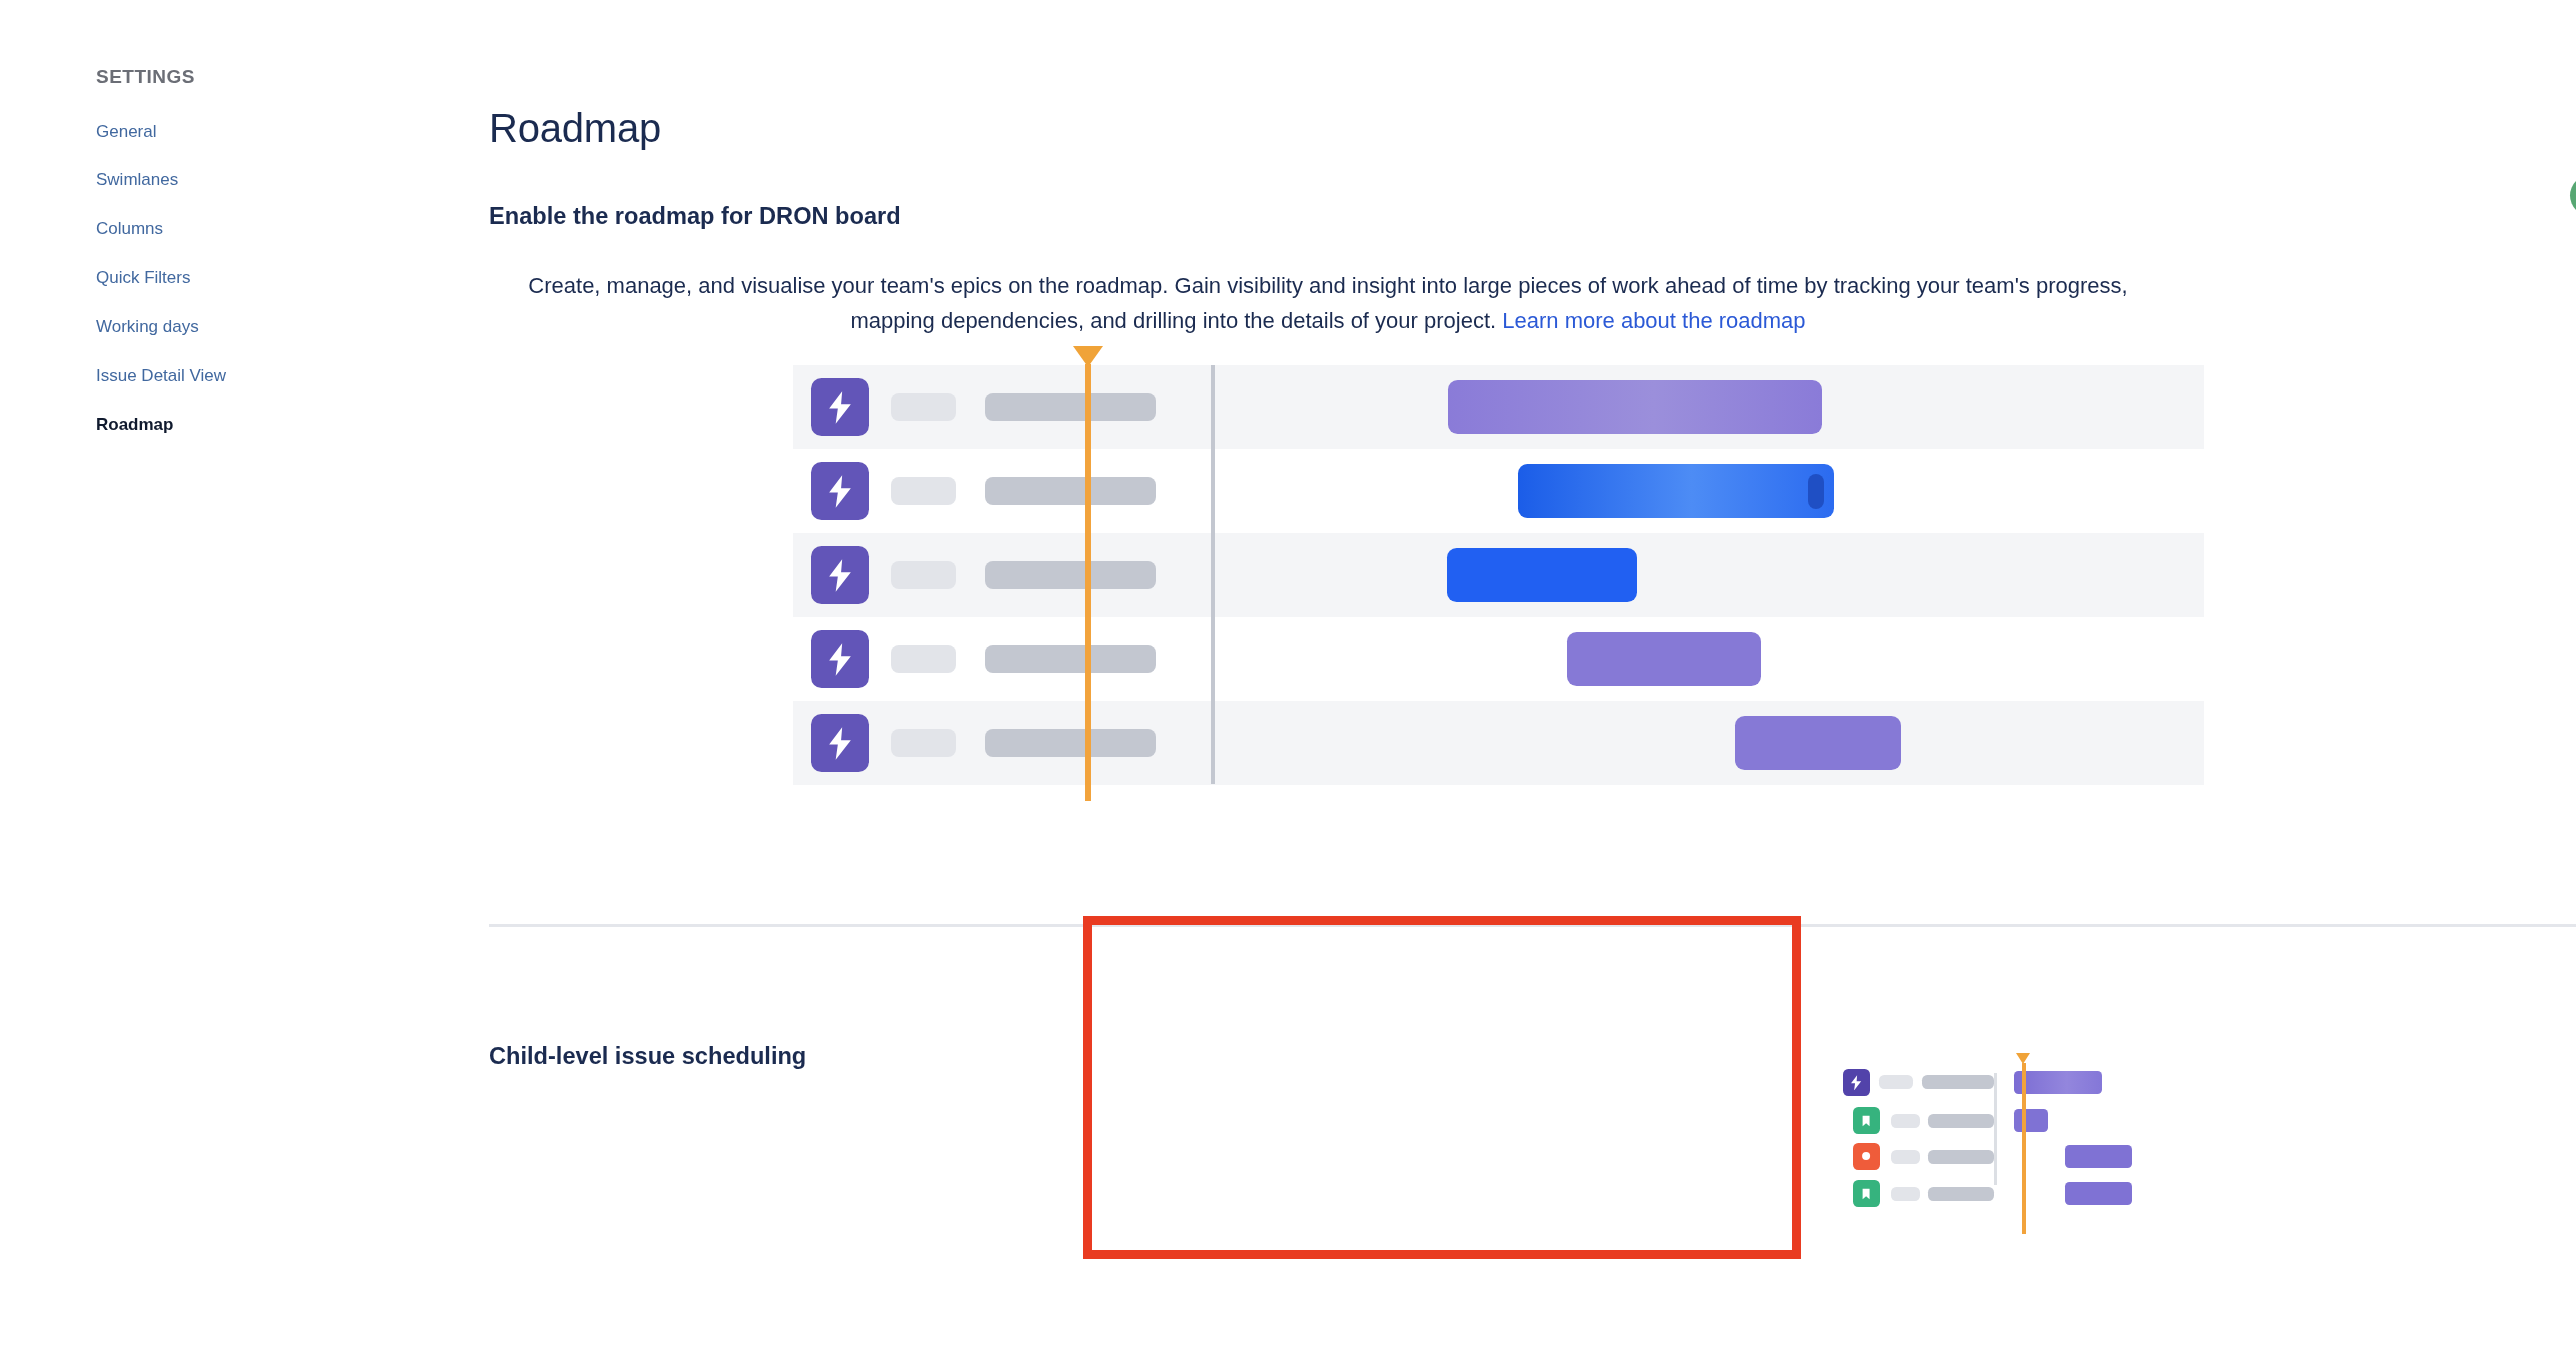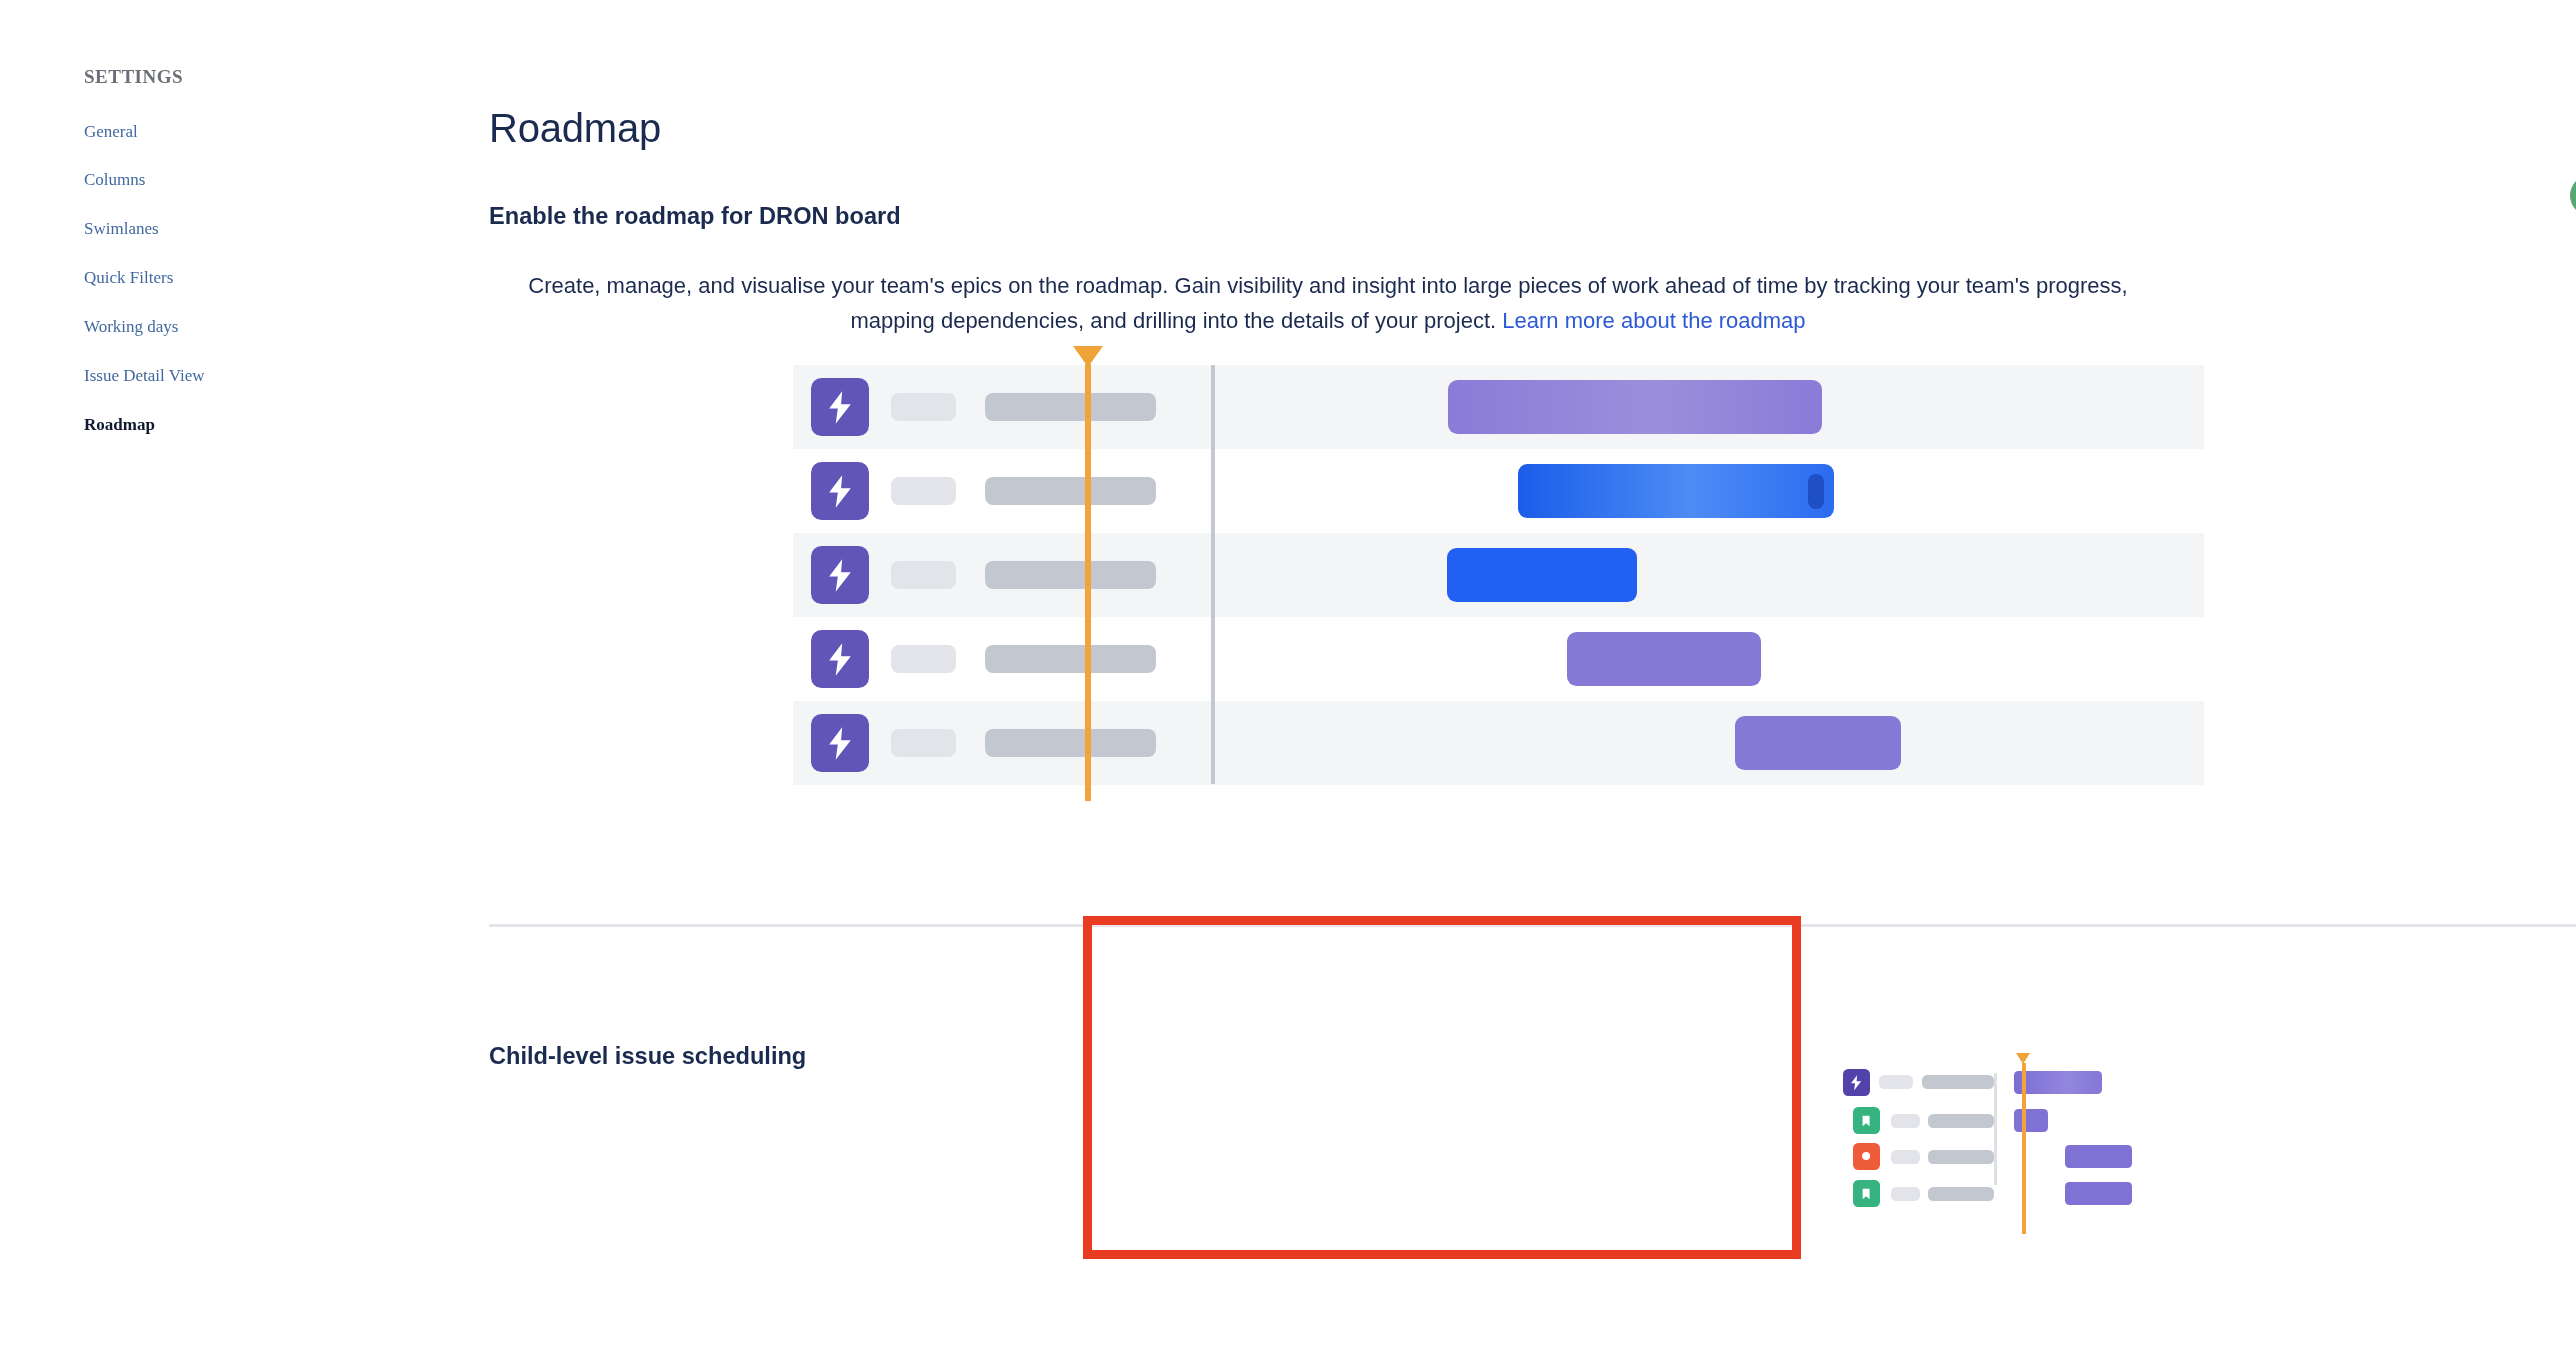--- a/index.html
+++ b/index.html
@@ -12,26 +12,25 @@
     height: 1360px;
     position: relative;
     font-family: "Liberation Sans", sans-serif;
     -webkit-font-smoothing: antialiased;
     overflow: hidden;
   }
 
   
   .sidebar {
     position: absolute;
-    left: 0;
+    left: 12px;
     top: 0;
     width: 489px;
     height: 1095px;
     background: #ffffff;
-    font-family: Liberation Serif, serif;
   }
   .sidebar-heading {
     position: absolute;
     left: 84px;
     top: 66px;
     font-size: 19px;
     font-weight: 700;
     letter-spacing: 0.5px;
     color: #6b6e76;
   }
@@ -310,22 +309,22 @@
     border-top: 11.4px solid #f0a338;
   }
 </style>
 </head>
 <body>
 
 <div class="sidebar">
   <div class="sidebar-heading">SETTINGS</div>
   <nav class="nav-list">
     <a class="nav-item">General</a>
+    <a class="nav-item">Swimlanes</a>
     <a class="nav-item">Columns</a>
-    <a class="nav-item">Swimlanes</a>
     <a class="nav-item">Quick Filters</a>
     <a class="nav-item">Working days</a>
     <a class="nav-item">Issue Detail View</a>
     <a class="nav-item active">Roadmap</a>
   </nav>
 </div>
 
 <div class="main">
 
   <h1 class="page-title">Roadmap</h1>

